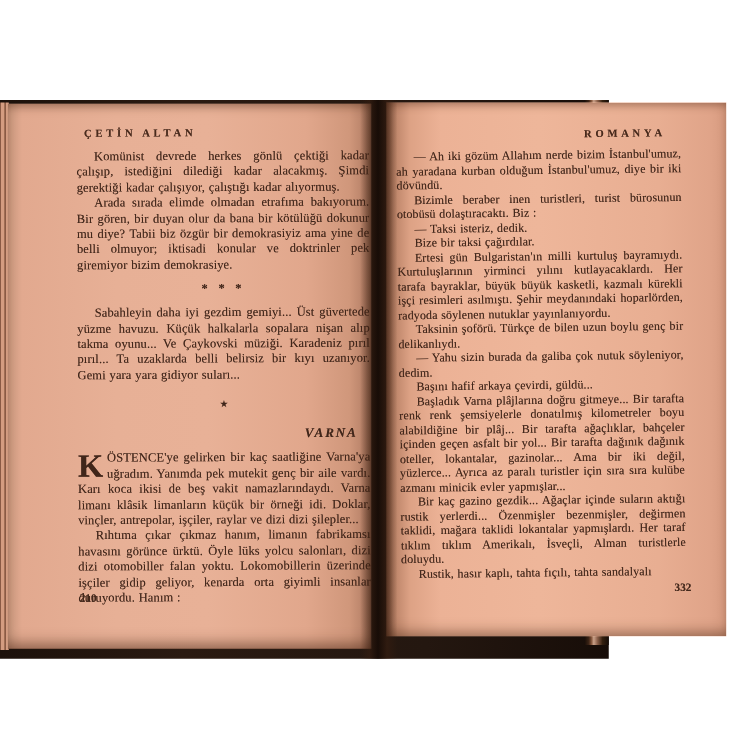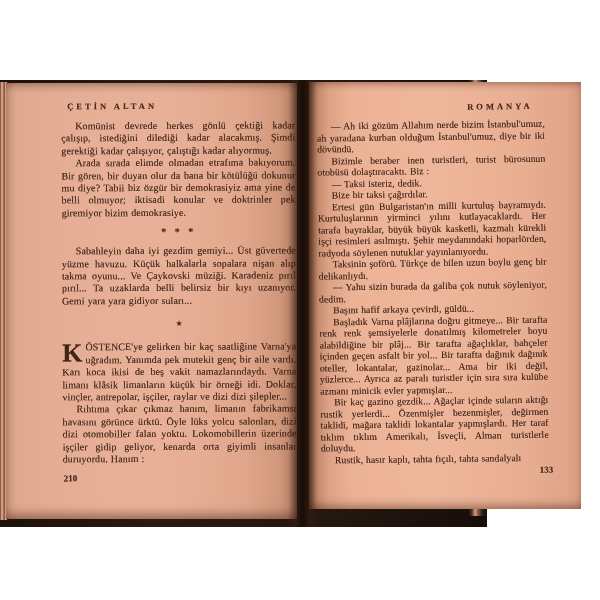--- a/index.html
+++ b/index.html
@@ -83,20 +83,21 @@
 
   <div class="page page-left">
     <div class="pg-inner pg-inner-left">
       <div class="col col-left">
         <div class="running-head rh-left">ÇETİN ALTAN</div>
         <p class="body-p">Komünist devrede herkes gönlü çektiği kadar çalışıp, istediğini dilediği kadar alacakmış. Şimdi gerektiği kadar çalışıyor, çalıştığı kadar alıyormuş.</p>
         <p class="body-p">Arada sırada elimde olmadan etrafıma bakıyorum. Bir gören, bir duyan olur da bana bir kötülüğü dokunur mu diye? Tabii biz özgür bir demokrasiyiz ama yine de belli olmuyor; iktisadi konular ve doktrinler pek giremiyor bizim demokrasiye.</p>
         <div class="sep-asterisks">* * *</div>
         <p class="body-p">Sabahleyin daha iyi gezdim gemiyi... Üst güvertede yüzme havuzu. Küçük halkalarla sopalara nişan alıp takma oyunu... Ve Çaykovski müziği. Karadeniz pırıl pırıl... Ta uzaklarda belli belirsiz bir kıyı uzanıyor. Gemi yara yara gidiyor suları...</p>
         <div class="sep-star">★</div>
+        <div class="section-title">VARNA</div>
         <p class="body-p dropcap-p"><span class="dropcap">K</span><span>ÖSTENCE'ye gelirken bir kaç saatliğine Varna'ya uğradım. Yanımda pek mutekit genç bir aile vardı. Karı koca ikisi de beş vakit namazlarındaydı. Varna limanı klâsik limanların küçük bir örneği idi. Doklar, vinçler, antrepolar, işçiler, raylar ve dizi dizi şilepler...</span></p>
         <p class="body-p">Rıhtıma çıkar çıkmaz hanım, limanın fabrikamsı havasını görünce ürktü. Öyle lüks yolcu salonları, dizi dizi otomobiller falan yoktu. Lokomobillerin üzerinde işçiler gidip geliyor, kenarda orta giyimli insanlar duruyordu. Hanım :</p>
       </div>
       <div class="folio folio-left">210</div>
     </div>
   </div>
 
   <div class="page page-right">
     <div class="pg-inner pg-inner-right">
       <div class="col col-right">
@@ -106,18 +107,18 @@
         <p class="body-p">— Taksi isteriz, dedik.</p>
         <p class="body-p">Bize bir taksi çağırdılar.</p>
         <p class="body-p">Ertesi gün Bulgaristan'ın milli kurtuluş bayramıydı. Kurtuluşlarının yirminci yılını kutlayacaklardı. Her tarafa bayraklar, büyük büyük kasketli, kazmalı kürekli işçi resimleri asılmıştı. Şehir meydanındaki hoparlörden, radyoda söylenen nutuklar yayınlanıyordu.</p>
         <p class="body-p">Taksinin şoförü. Türkçe de bilen uzun boylu genç bir delikanlıydı.</p>
         <p class="body-p">— Yahu sizin burada da galiba çok nutuk söyleniyor, dedim.</p>
         <p class="body-p">Başını hafif arkaya çevirdi, güldü...</p>
         <p class="body-p">Başladık Varna plâjlarına doğru gitmeye... Bir tarafta renk renk şemsiyelerle donatılmış kilometreler boyu alabildiğine bir plâj... Bir tarafta ağaçlıklar, bahçeler içinden geçen asfalt bir yol... Bir tarafta dağınık dağınık oteller, lokantalar, gazinolar... Ama bir iki değil, yüzlerce... Ayrıca az paralı turistler için sıra sıra kulübe azmanı minicik evler yapmışlar...</p>
         <p class="body-p">Bir kaç gazino gezdik... Ağaçlar içinde suların aktığı rustik yerlerdi... Özenmişler bezenmişler, değirmen taklidi, mağara taklidi lokantalar yapmışlardı. Her taraf tıklım tıklım Amerikalı, İsveçli, Alman turistlerle doluydu.</p>
         <p class="body-p">Rustik, hasır kaplı, tahta fıçılı, tahta sandalyalı</p>
       </div>
-      <div class="folio folio-right">133</div>
+      <div class="folio folio-right">332</div>
     </div>
   </div>
 
   <div class="gutter"></div>
 </div>
 
 </body></html>

